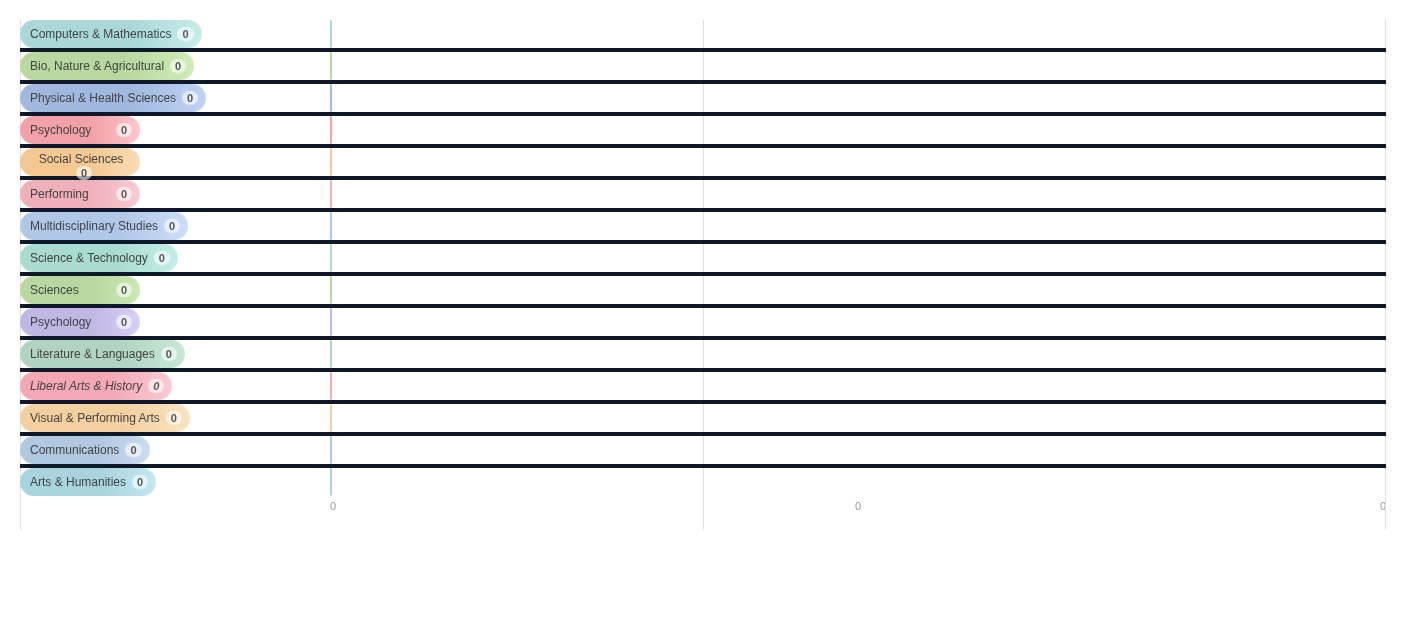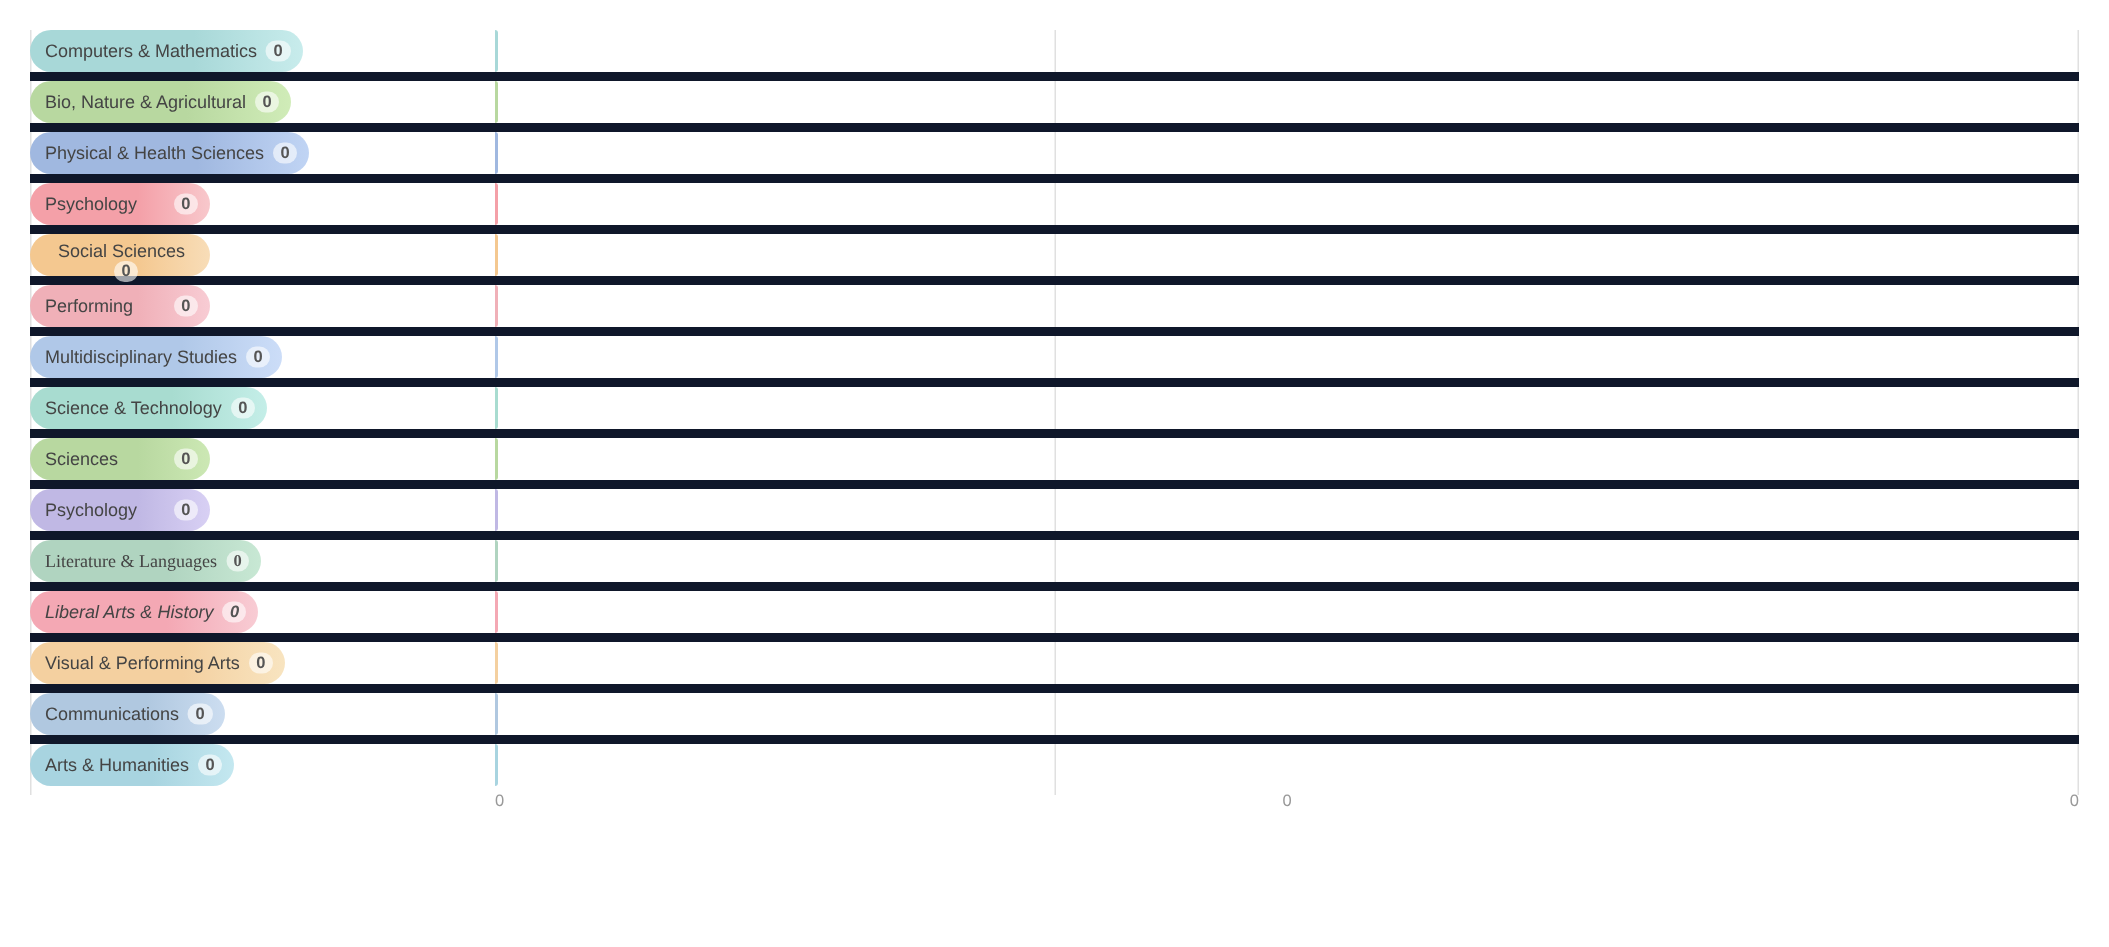--- a/index.html
+++ b/index.html
@@ -58,21 +58,21 @@
     }
     .grid-line {
       width: 1px;
       background: #e0e0e0;
       height: 100%;
     }
     .bar-row {
       display: flex;
       align-items: center;
       flex: 1;
-      border-bottom: 6px solid #0f172a;
+      border-bottom: 4px solid #0f172a;
       position: relative;
     }
     .bar-row:last-child {
       border-bottom: none;
     }
     .bar-label-wrap {
       display: flex;
       align-items: center;
       width: 310px;
       min-width: 310px;
@@ -132,21 +132,21 @@
     .pill-0  { background: linear-gradient(90deg, #a8d8d8 60%, #c8ecec 100%); }
     .pill-1  { background: linear-gradient(90deg, #b8d8a0 60%, #d0ecb8 100%); }
     .pill-2  { background: linear-gradient(90deg, #a0b8e0 60%, #c0d4f4 100%); }
     .pill-3  { background: linear-gradient(90deg, #f4a0a8 60%, #f8c8cc 100%); }
     .pill-4  { background: linear-gradient(90deg, #f4c890 60%, #f8ddb8 100%); flex-direction: column; }
     .pill-5  { background: linear-gradient(90deg, #f0b0b8 60%, #f8ccd4 100%); }
     .pill-6  { background: linear-gradient(90deg, #b0c8e8 60%, #ccddf8 100%); }
     .pill-7  { background: linear-gradient(90deg, #a8dcd0 60%, #c4eee8 100%); }
     .pill-8  { background: linear-gradient(90deg, #b8d8a0 60%, #cce8b4 100%); }
     .pill-9  { background: linear-gradient(90deg, #c0b8e4 60%, #d8d0f4 100%); }
-    .pill-10 { background: linear-gradient(90deg, #b0d4c0 60%, #c8e8d4 100%); font-family: Liberation Serif, serif; }
+    .pill-10 { background: linear-gradient(90deg, #b0d4c0 60%, #c8e8d4 100%); }
     .pill-11 { background: linear-gradient(90deg, #f4a8b4 60%, #f8ccd4 100%); font-style: italic; }
     .pill-12 { background: linear-gradient(90deg, #f4d0a0 60%, #f8e4c0 100%); }
     .pill-13 { background: linear-gradient(90deg, #b0c8e0 60%, #ccddf0 100%); }
     .pill-14 { background: linear-gradient(90deg, #a8d4e0 60%, #c4e8f0 100%); }
 
     .fill-0  { background: #a8d8d8; }
     .fill-1  { background: #b8d8a0; }
     .fill-2  { background: #a0b8e0; }
     .fill-3  { background: #f4a0a8; }
     .fill-4  { background: #f4c890; }

